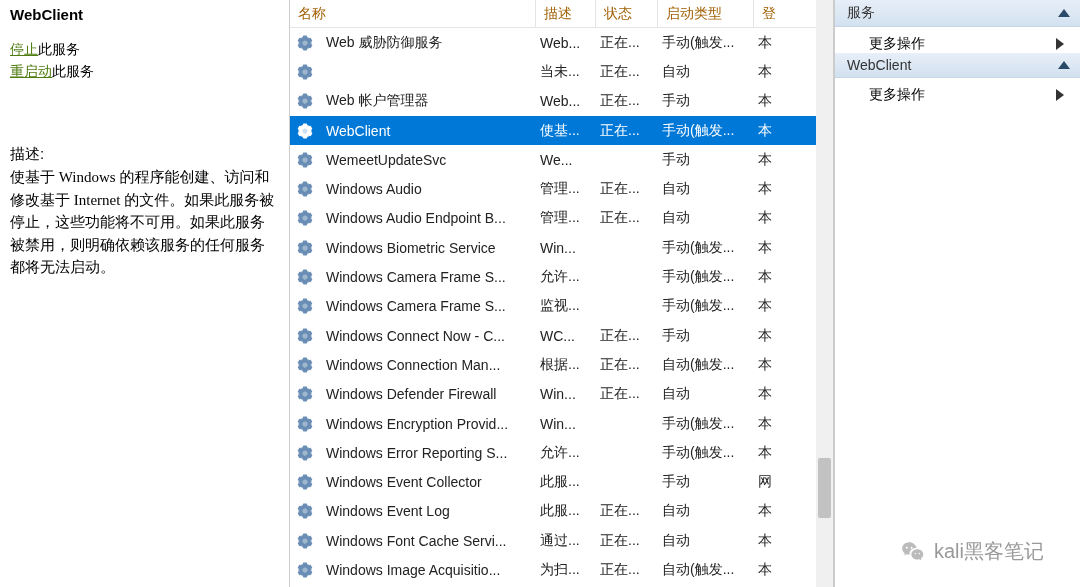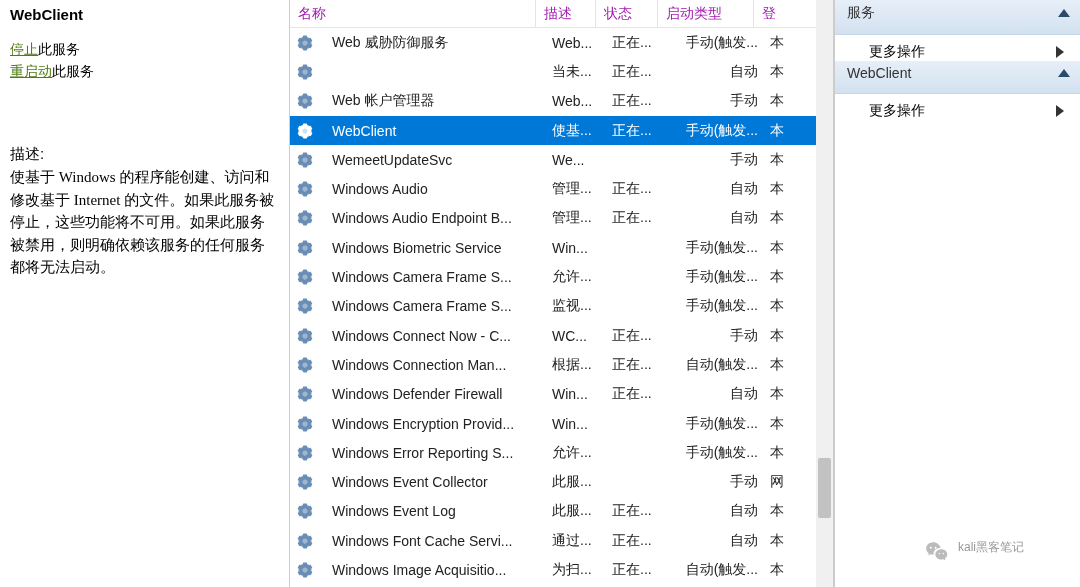--- a/index.html
+++ b/index.html
@@ -35,21 +35,21 @@
     position: relative;
     border-right: 1px solid #ccc;
     min-width: 0;
   }
   .thead {
     display: flex;
     align-items: center;
     height: 28px;
     border-bottom: 1px solid #e5e5e5;
     font-size: 14px;
-    color: #a21caf;
+    color: #a16207;
   }
   .th {
     padding: 0 8px;
     height: 100%;
     display: flex;
     align-items: center;
     border-right: 1px solid #e5e5e5;
     white-space: nowrap;
     cursor: pointer;
   }
@@ -66,24 +66,24 @@
     font-size: 14px;
     color: #222;
     cursor: default;
   }
   .tr.selected { background: #0078d7; color: #fff; }
   .cell {
     padding: 0 8px 0 4px;
     overflow: hidden;
     white-space: nowrap;
   }
-  .cell-name { width: 246px; display: flex; align-items: center; gap: 18px; padding-left: 6px; }
-  .cell-desc { width: 60px; margin-left: 12px; }
+  .cell-name { width: 246px; display: flex; align-items: center; gap: 12px; padding-left: 6px; }
+  .cell-desc { width: 60px; }
   .cell-status { width: 62px; }
-  .cell-start { width: 96px; text-align: right; }
+  .cell-start { width: 96px; }
   .cell-logon { width: 20px; }
   .gear-icon {
     width: 18px; height: 18px; flex-shrink: 0;
     display: inline-flex; align-items: center; justify-content: center;
   }
   .gear-icon svg { width: 18px; height: 18px; }
   .scrollbar {
     position: absolute;
     right: 0;
     top: 0;
@@ -104,21 +104,21 @@
     flex-shrink: 0;
     background: #fff;
     border-left: 1px solid #ccc;
     display: flex;
     flex-direction: column;
   }
   .ap-header {
     display: flex;
     align-items: center;
     justify-content: space-between;
-    padding: 4px 10px 12px 12px;
+    padding: 4px 10px 4px 12px;
     background: linear-gradient(#e7eff8, #d2e1f0);
     font-size: 14px;
     color: #333;
     border-bottom: 1px solid #c7d6e6;
   }
   .ap-header .tri {
     width: 0; height: 0;
     border-left: 6px solid transparent;
     border-right: 6px solid transparent;
     border-bottom: 8px solid #2a4a6a;
@@ -132,27 +132,27 @@
     cursor: pointer;
   }
   .ap-item .tri-r {
     width: 0; height: 0;
     border-top: 6px solid transparent;
     border-bottom: 6px solid transparent;
     border-left: 8px solid #333;
   }
   .watermark {
     position: fixed;
-    right: 56px;
+    right: 36px;
     bottom: 22px;
     display: flex;
-    align-items: flex-start;
+    align-items: flex-end;
     gap: 8px;
     color: #999;
-    font-size: 12px;
+    font-size: 20px;
   }
   .watermark .wechat {
     width: 26px; height: 26px;
   }
 </style>
 </head>
 <body>
 
 <div class="detail-pane">
   <div class="detail-title">WebClient</div>

